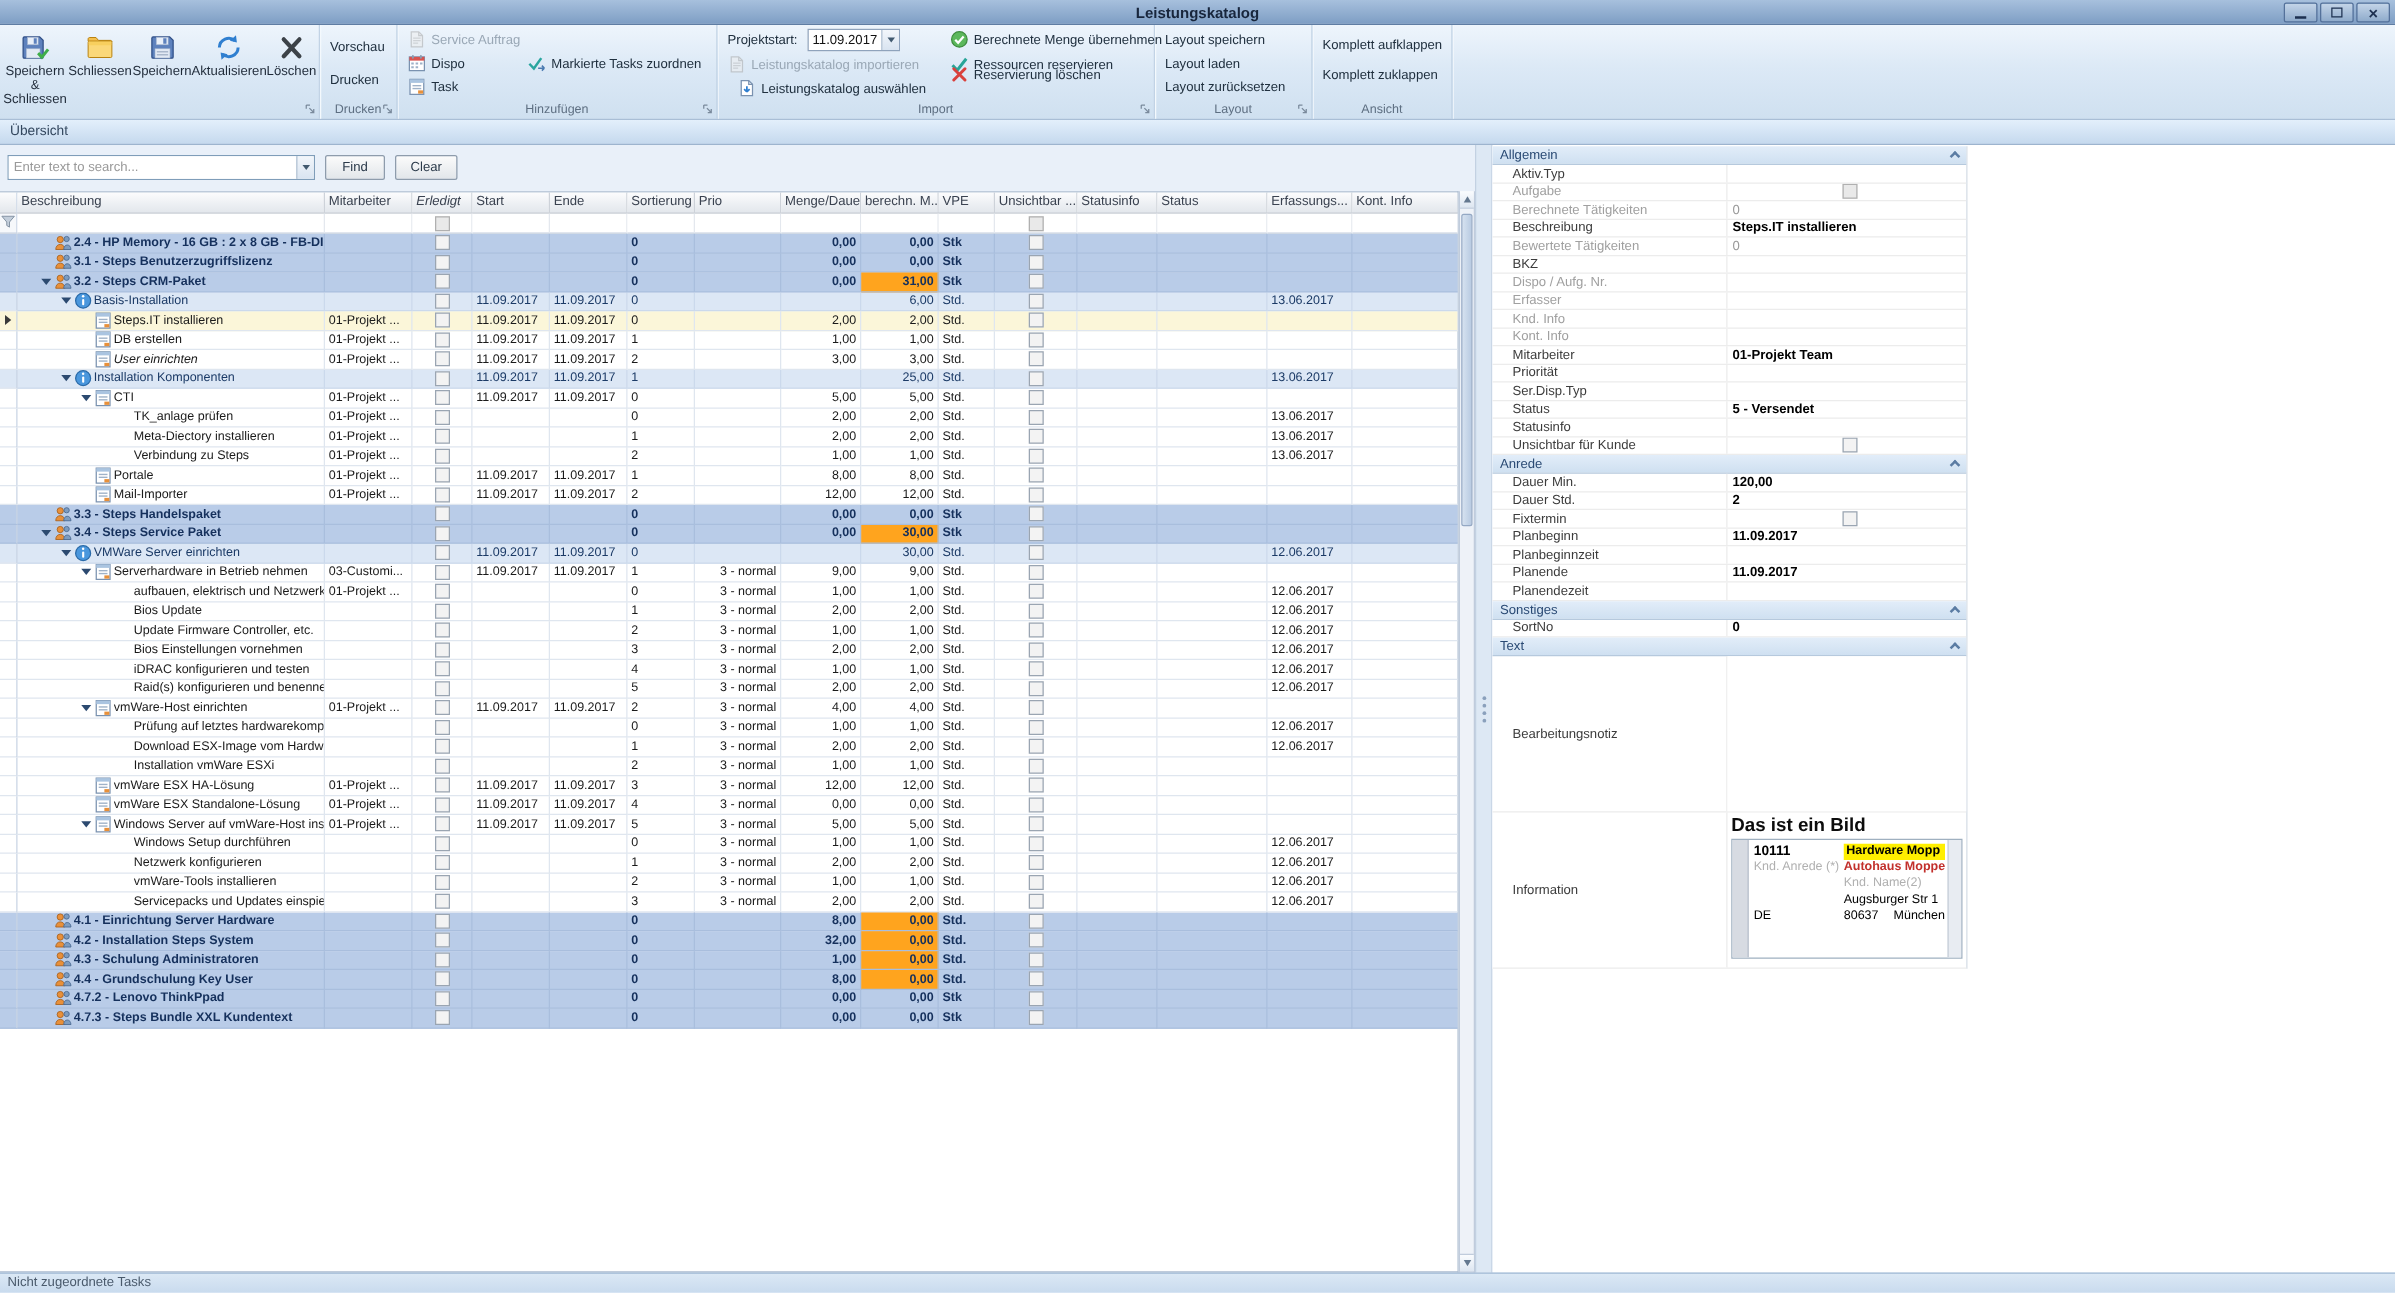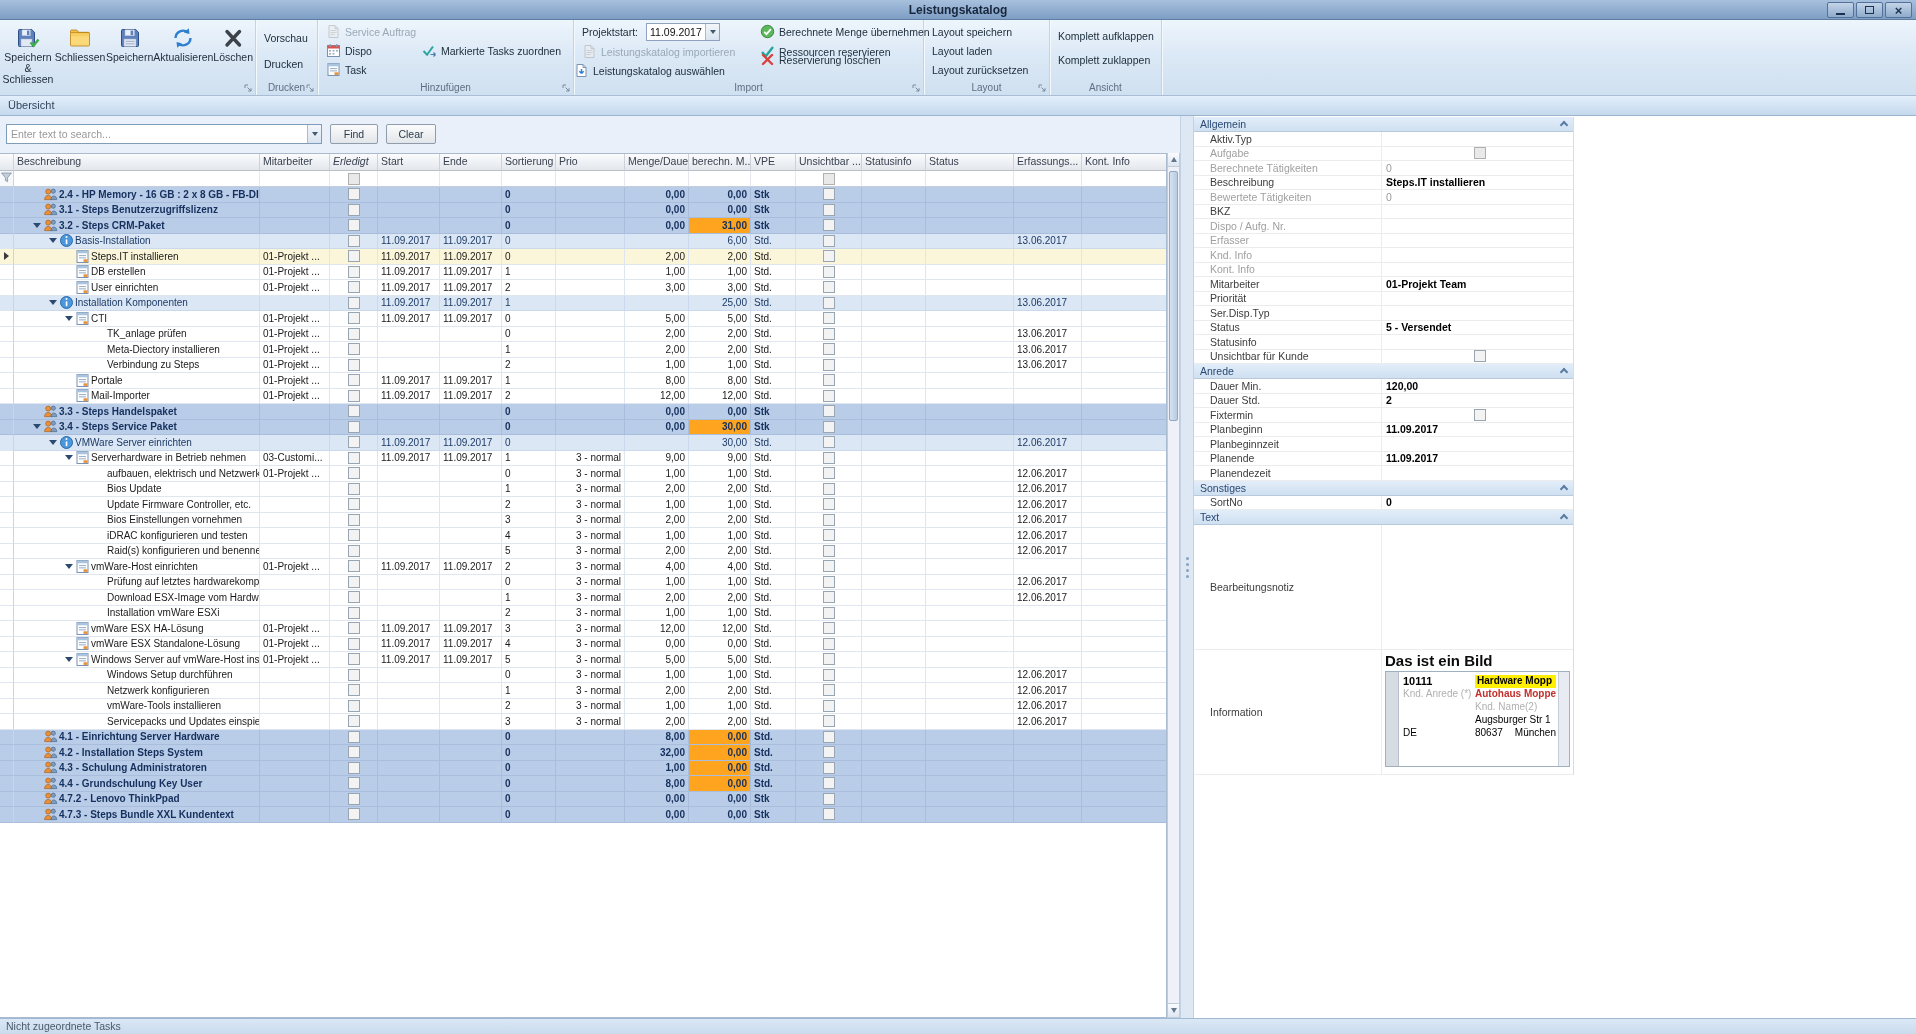--- a/index.html
+++ b/index.html
@@ -33,21 +33,21 @@
   .dd{width:14px;height:100%;background:linear-gradient(#f2f6fb,#d9e4f1);border-left:1px solid #a9bccf;display:flex;align-items:center;justify-content:center}
   .dd::after{content:"";border-left:3px solid transparent;border-right:3px solid transparent;border-top:4px solid #41596f}
 
   
   .band{position:absolute;left:0;top:96px;right:0;height:20px;background:linear-gradient(#e3effb,#c5d9ee);border-bottom:1px solid #9db4ce;color:#33475e;padding:3px 0 0 8px;font-size:11px}
 
   
   .content{position:absolute;left:0;top:116px;right:0;bottom:16px;background:#e9f0f9}
   .leftpane{position:absolute;left:0;top:0;bottom:0;width:1194px}
   .searchrow{position:absolute;left:6px;top:8px;display:flex;align-items:center}
-  .searchbox{width:316px;height:20px;border:1px solid #7f9db9;background:#fff;display:flex}
+  .searchbox{width:246px;height:20px;border:1px solid #7f9db9;background:#fff;display:flex}
   .searchbox input{flex:1;border:0;outline:none;padding:0 4px;font-family:"Liberation Sans",sans-serif;font-size:10.5px;color:#333}
   .searchbox input::placeholder{color:#999}
   .btn{height:20px;border:1px solid #8e9cac;border-radius:2px;background:linear-gradient(#fbfbfb,#e2e6ea);font-size:10.5px;color:#2b3a4a;display:flex;align-items:center;justify-content:center;cursor:default}
   .findbtn{width:48px;margin-left:8px}
   .clearbtn{width:50px;margin-left:8px}
 
   
   .grid{position:absolute;left:0;top:37px;width:1167px;bottom:0;background:#fff;border:1px solid #aabbd0;border-left:0;overflow:hidden}
   .ghead,.gfilter,.grow{display:flex;width:1167px}
   .ghead{height:17px}
@@ -297,21 +297,21 @@
               <svg width="15" height="15" viewBox="0 0 15 15">
                 <path d="M3 1.5h6l3 3v9H3z" fill="#eeeeee" stroke="#aaaaaa"></path>
                 <path d="M9 1.5v3h3" fill="none" stroke="#aaaaaa"></path>
                 <rect x="4.5" y="6" width="6" height="1" fill="#bbbbbb"></rect>
                 <rect x="4.5" y="8" width="6" height="1" fill="#bbbbbb"></rect>
                 <rect x="4.5" y="10" width="4" height="1" fill="#bbbbbb"></rect>
               </svg>
             </span>
             <span>Leistungskatalog importieren</span>
           </div>
-        <div class="sbtn" style="left:0;top:41px">
+        <div class="sbtn" style="left:16px;top:41px">
             <span class="icn">
               <svg width="15" height="15" viewBox="0 0 15 15">
                 <path d="M3 1.5h6l3 3v9H3z" fill="#ffffff" stroke="#7a92b0"></path>
                 <path d="M9 1.5v3h3" fill="none" stroke="#7a92b0"></path>
                 <path d="M7.5 6v4.5M7.5 10.5L5.3 8.3M7.5 10.5l2.2-2.2" stroke="#2f7fd0" stroke-width="1.4" fill="none"></path>
               </svg>
             </span>
             <span>Leistungskatalog auswählen</span>
           </div>
         <div class="sbtn" style="left:186px;top:2px">
@@ -642,21 +642,21 @@
               <div class="cell ctr" style="width: 66px;">
                 <span class="cb"></span>
               </div>
               <div class="cell" style="width: 64px;"></div>
               <div class="cell" style="width: 88px;"></div>
               <div class="cell" style="width: 68px;"></div>
               <div class="cell" style="width: 85px;"></div>
             </div>
             <div class="grow ">
               <div class="ind"></div>
-              <div class="cell besch" style="width: 246px;">
+              <div class="cell besch" style="width: 246px; font-style: italic;">
                 <span class="tpad" style="width: 48px;"></span>
                 <span class="exp"></span>
                 <span class="islot">
                   <svg width="15" height="15" viewBox="0 0 15 15">
                     <rect x="2" y="1.5" width="11" height="12" fill="#ffffff" stroke="#7a92b0"></rect>
                     <rect x="2" y="1.5" width="11" height="2.8" fill="#aac4e0"></rect>
                     <rect x="4" y="6" width="7" height="1.1" fill="#9fb2c8"></rect>
                     <rect x="4" y="8.3" width="7" height="1.1" fill="#9fb2c8"></rect>
                     <rect x="8.5" y="10.3" width="4" height="2.6" fill="#e8903a"></rect>
                   </svg>

